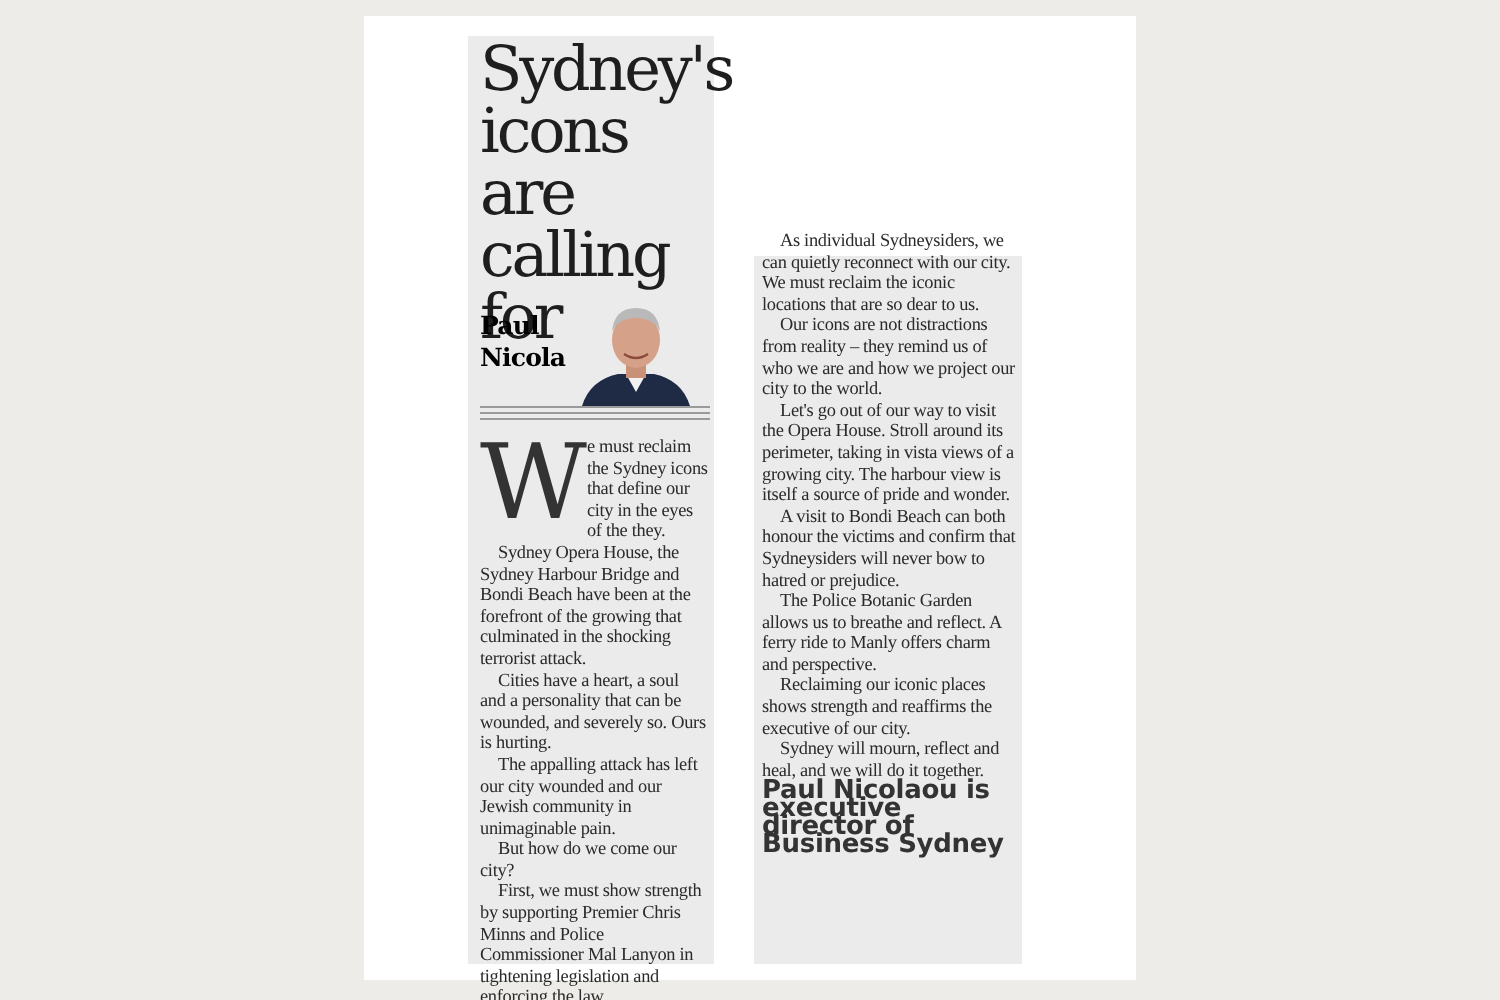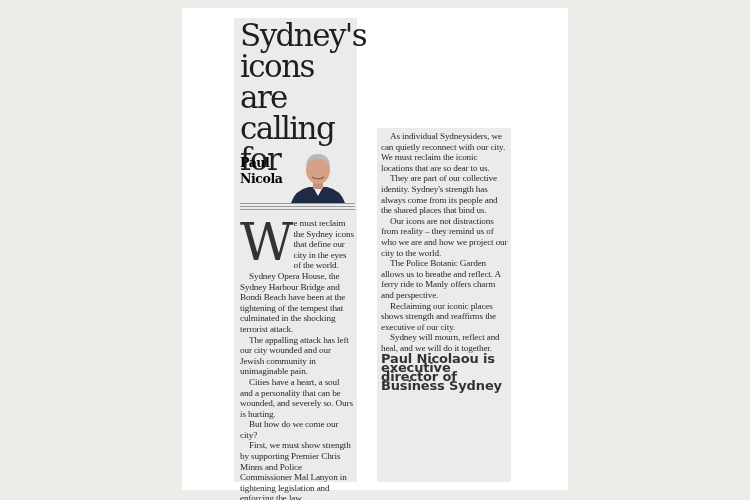--- a/index.html
+++ b/index.html
@@ -19,21 +19,21 @@
     color: #000000; letter-spacing: -0.4px;
   }
   .photo { position: absolute; left: 283px; top: 150px; width: 70px; height: 53px; overflow: hidden; }
   .rule-stack { position: absolute; left: 240px; top: 203px; width: 115px; }
   .rule-stack div { height: 1px; background: #9a9a9a; margin-bottom: 2px; }
   .body-text {
     position: absolute; font-family: "Liberation Serif", serif; font-size: 9.2px; line-height: 10.6px;
     color: #2a2a2a; letter-spacing: -0.15px;
   }
   .body-left { left: 240px; top: 218px; width: 114px; }
-  .body-right { left: 381px; top: 131px; width: 128px; }
+  .body-right { left: 381px; top: 115px; width: 128px; }
   .body-text p { text-indent: 9px; }
   .body-text p.first { text-indent: 0; }
   .dropcap {
     float: left; font-family: "DejaVu Serif", serif; font-size: 52px; line-height: 44px;
     color: #333; margin: 2px 3px 0 0; letter-spacing: -3px;
   }
   .signoff { font-family: "DejaVu Sans", sans-serif; font-weight: bold; font-size: 13px; line-height: 9px; color: #333; margin-top: 1px; }
 </style>
 </head>
 <body>
@@ -61,29 +61,30 @@
   </svg>
 </div>
 
 <div class="rule-stack">
   <div></div>
     <div></div>
     <div></div>
 </div>
 
 <div class="body-text body-left">
-  <p class="first"><span class="dropcap">W</span><span>e must reclaim the Sydney icons that define our city in the eyes of the world.</span></p>
-  <p>Sydney Opera House, the Sydney Harbour Bridge and Bondi Beach have been at the tightening of the tempest that culminated in the shocking terrorist attack.</p>
+  <p class="first"><span class="dropcap">W</span><span>e must reclaim the Sydney icons that define our city in the eyes of the they.</span></p>
+  <p>Sydney Opera House, the Sydney Harbour Bridge and Bondi Beach have been at the forefront of the growing that culminated in the shocking terrorist attack.</p>
+  <p>Cities have a heart, a soul and a personality that can be wounded, and severely so. Ours is hurting.</p>
   <p>The appalling attack has left our city wounded and our Jewish community in unimaginable pain.</p>
-  <p>Cities have a heart, a soul and a personality that can be wounded, and severely so. Ours is hurting.</p>
   <p>But how do we come our city?</p>
   <p>First, we must show strength by supporting Premier Chris Minns and Police Commissioner Mal Lanyon in tightening legislation and enforcing the law.</p>
 </div>
 
 <div class="body-text body-right">
   <p>As individual Sydneysiders, we can quietly reconnect with our city. We must reclaim the iconic locations that are so dear to us.</p>
-  <p>They are part of our collective identity. Sydney's strength has always come from its people and the shared places that bind us.</p>
   <p>Our icons are not distractions from reality – they remind us of who we are and how we project our city to the world.</p>
+  <p>Let's go out of our way to visit the Opera House. Stroll around its perimeter, taking in vista views of a growing city. The harbour view is itself a source of pride and wonder.</p>
+  <p>A visit to Bondi Beach can both honour the victims and confirm that Sydneysiders will never bow to hatred or prejudice.</p>
   <p>The Police Botanic Garden allows us to breathe and reflect. A ferry ride to Manly offers charm and perspective.</p>
   <p>Reclaiming our iconic places shows strength and reaffirms the executive of our city.</p>
   <p>Sydney will mourn, reflect and heal, and we will do it together.</p>
   <div class="signoff">Paul Nicolaou is executive director of Business Sydney</div>
 </div>
 
 </body></html>

